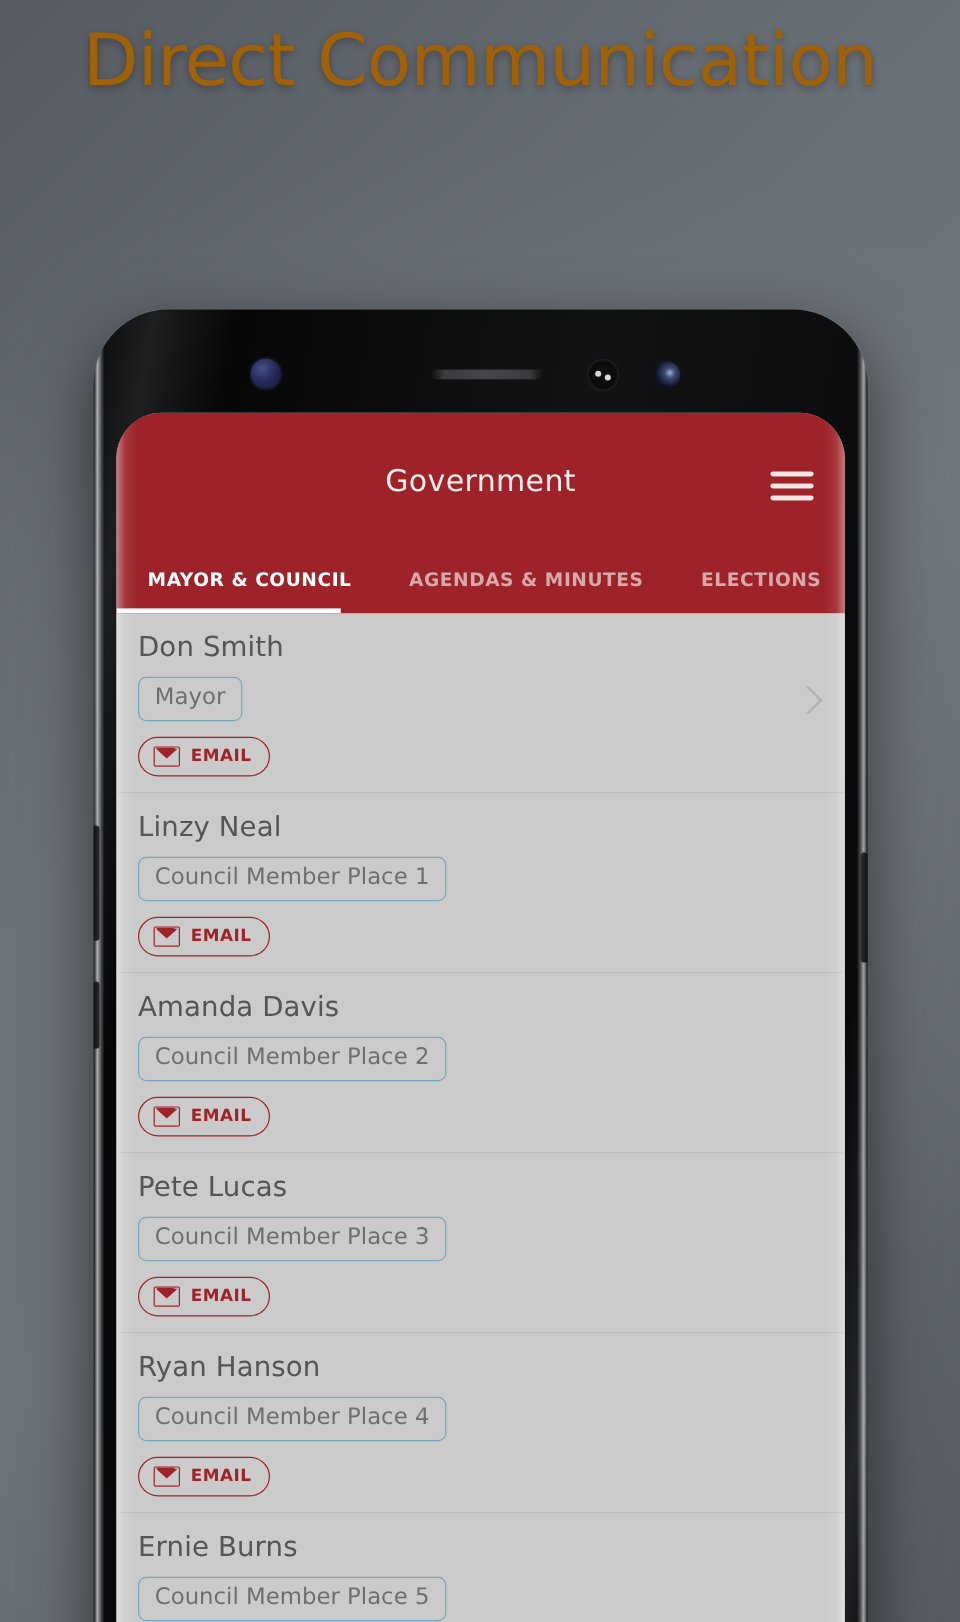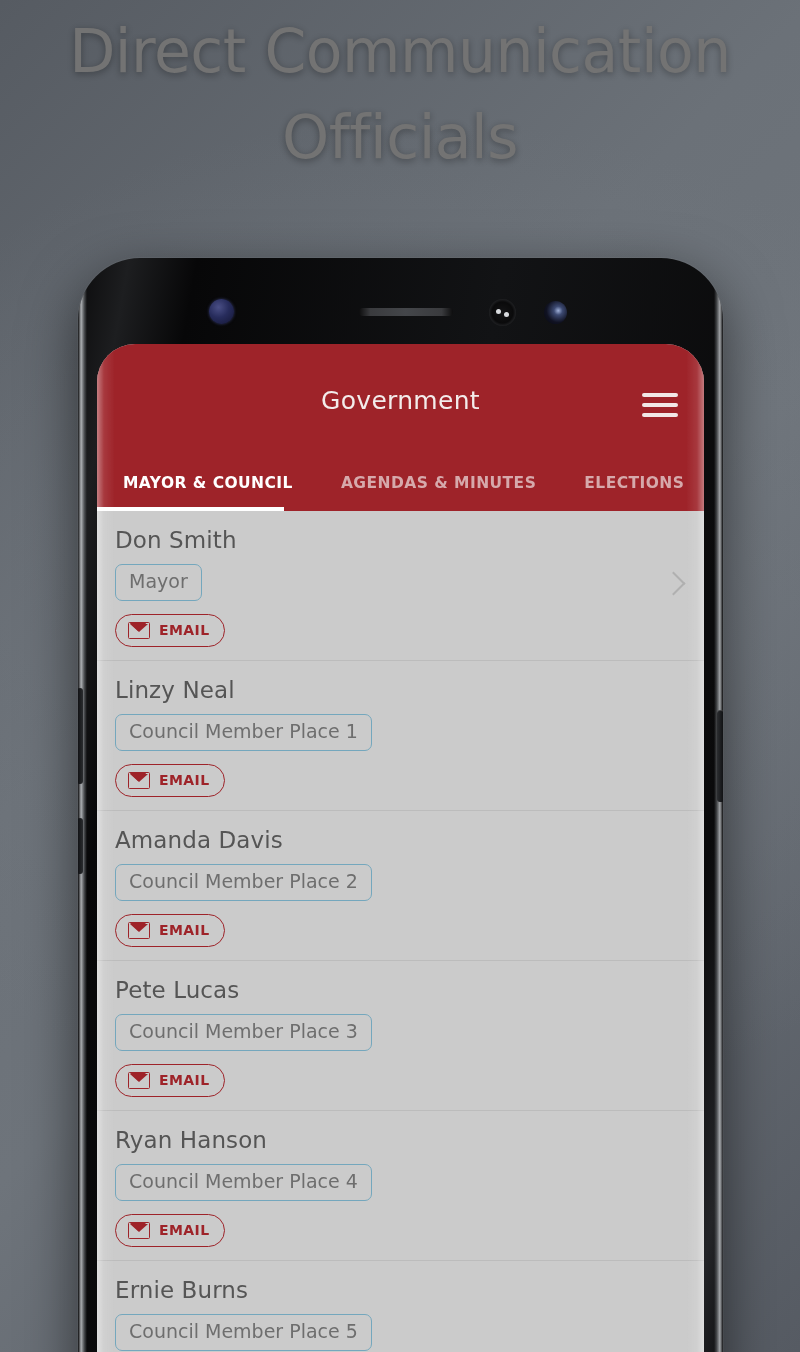--- a/index.html
+++ b/index.html
@@ -11,21 +11,21 @@
     position:relative;
     background:
       radial-gradient(ellipse 900px 700px at 52% 46%, rgba(150,155,162,0.55) 0%, rgba(120,126,133,0.28) 38%, rgba(0,0,0,0) 72%),
       linear-gradient(135deg, #565b62 0%, #6b7178 38%, #6e747b 55%, #565b63 100%);
   }
 
   
   .headline {
     position:absolute; top:8px; left:0; width:800px;
     text-align:center;
-    color:#737373;
+    color:#a16207;
     font-family:"DejaVu Sans", sans-serif;
     font-size:60px;
     line-height:86px;
     font-weight:400;
     letter-spacing:-0.5px;
     text-shadow:0 2px 7px rgba(0,0,0,0.33);
     z-index:5;
   }
 
   
@@ -224,21 +224,20 @@
     background:
       linear-gradient(90deg, rgba(255,255,255,0.42) 0px, rgba(255,255,255,0.10) 7px, rgba(255,255,255,0) 18px),
       linear-gradient(270deg, rgba(255,255,255,0.40) 0px, rgba(255,255,255,0.10) 7px, rgba(255,255,255,0) 18px);
   }
 </style>
 </head>
 <body>
 
 <div class="headline">
   <div>Direct Communication</div>
-  <div>Officials</div>
 </div>
 
 <div class="phone">
 
   <div class="rim-left"></div>
   <div class="rim-right"></div>
   <div class="btn-power"></div>
   <div class="btn-vol"></div>
   <div class="btn-bixby"></div>
 

